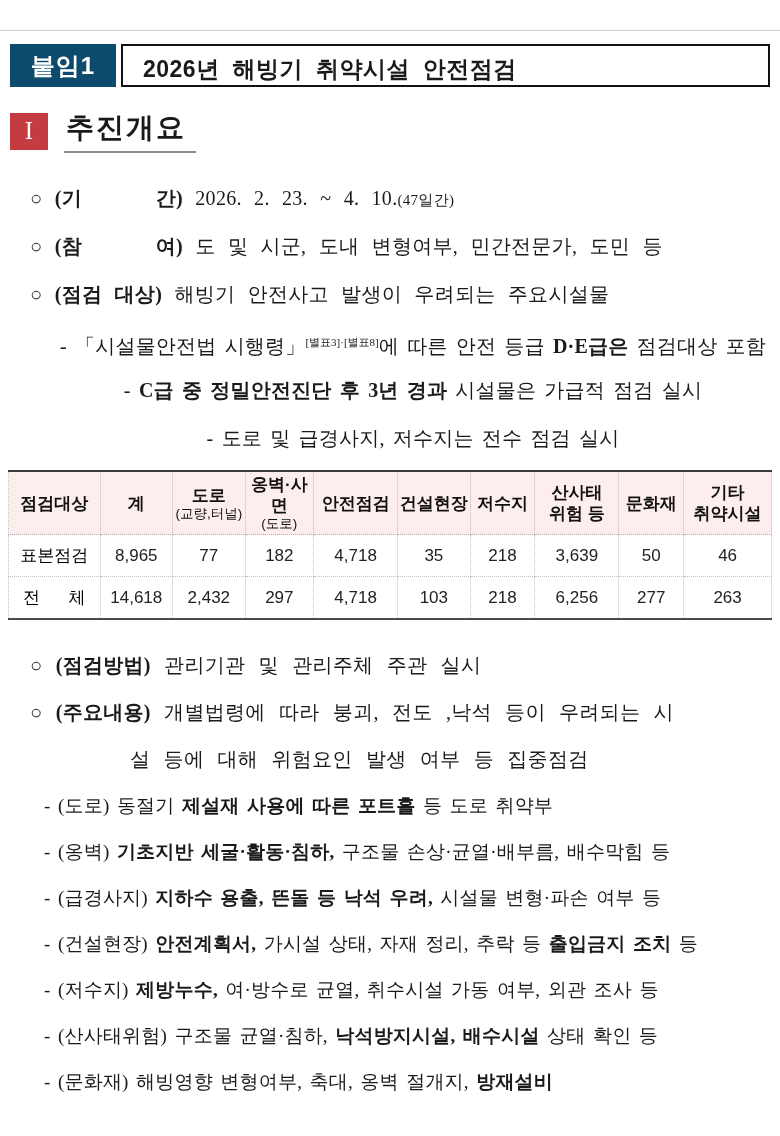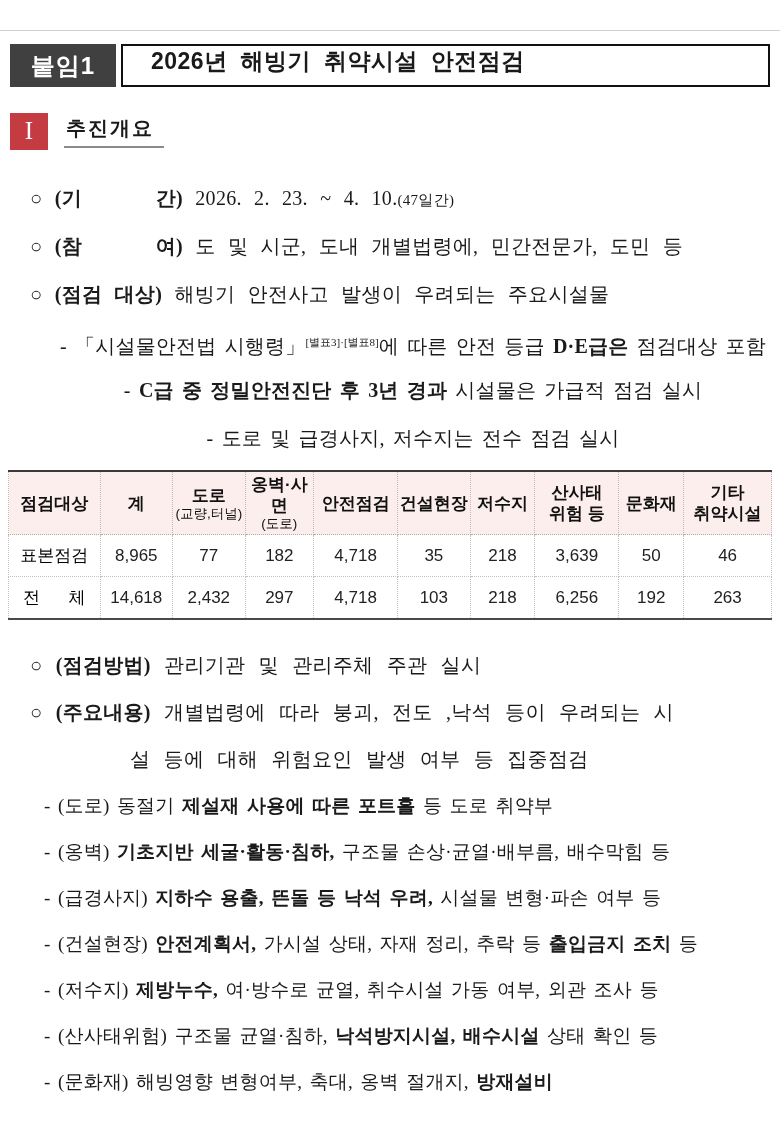--- a/index.html
+++ b/index.html
@@ -6,41 +6,41 @@
   body{
     width:780px;height:1136px;background:#ffffff;overflow:hidden;
     font-family:"Liberation Serif","DejaVu Serif",serif;color:#1a1a1a;
     position:relative;
   }
   .hairline{margin-top:30px;height:0;border-top:1px solid #cfcfcf;}
 
   
   .header-row{margin:13px 10px 0 10px;height:43px;display:flex;align-items:stretch;}
   .attach-badge{
-    width:106px;background:#404040;color:#fff;display:flex;align-items:center;justify-content:center;
+    width:106px;background:#0c4a6e;color:#fff;display:flex;align-items:center;justify-content:center;
     font-family:"Liberation Sans","DejaVu Sans",sans-serif;font-weight:bold;font-size:24px;
     flex:0 0 auto;letter-spacing:1px;
   }
   .title-box{
-    flex:1;margin-left:5px;border:2px solid #111;display:flex;align-items:flex-start;
-    padding-left:28px;box-sizing:border-box;background:#fff;
+    flex:1;margin-left:5px;border:2px solid #111;display:flex;align-items:flex-end;
+    padding-left:20px;box-sizing:border-box;background:#fff;
   }
   .title-box .txt{
     font-family:"Liberation Sans","DejaVu Sans",sans-serif;font-weight:bold;font-size:23px;
     word-spacing:6px;letter-spacing:0.5px;
   }
 
   
   .section-head{margin:25px 10px 0 10px;height:38px;display:flex;align-items:center;}
   .section-num{
     width:38px;height:37px;background:#c43b42;color:#fff;display:flex;align-items:center;justify-content:center;
     font-family:"Liberation Serif","DejaVu Serif",serif;font-size:25px;flex:0 0 auto;
   }
   .section-title{
-    margin-left:16px;font-family:"Liberation Sans","DejaVu Sans",sans-serif;font-weight:bold;font-size:20px;
+    margin-left:16px;font-family:"Liberation Sans","DejaVu Sans",sans-serif;font-weight:bold;font-size:28px;
     letter-spacing:2px;border-bottom:2px solid #8a8a8a;padding:0 10px 4px 2px;
   }
 
   
   .line{white-space:pre-wrap;display:block;}
   .b{font-weight:bold;}
   .sm{font-size:15px;}
   .sup{font-size:11px;vertical-align:7px;letter-spacing:0;}
 
   .overview{margin:24px 0 0 30px;font-size:20px;}
@@ -90,21 +90,21 @@
 
 <div class="section-head">
   <div class="section-num">
     <span>I</span>
   </div>
   <div class="section-title">추진개요</div>
 </div>
 
 <div class="overview">
   <div class="line"><span class="">○ </span><span class="b ">(기      간) </span><span class="">2026. 2. 23. ~ 4. 10.</span><span class="sm ">(47일간)</span></div>
-  <div class="line"><span class="">○ </span><span class="b ">(참      여) </span><span class="">도 및 시군, 도내 개별법령에, 민간전문가, 도민 등</span></div>
+  <div class="line"><span class="">○ </span><span class="b ">(참      여) </span><span class="">도 및 시군, 도내 변형여부, 민간전문가, 도민 등</span></div>
   <div class="line"><span class="">○ </span><span class="b ">(점검 대상) </span><span class="">해빙기 안전사고 발생이 우려되는 주요시설물</span></div>
 </div>
 
 <div class="subbullets">
   <div class="line"><span class="">- </span><span class="">「시설물안전법 시행령」</span><span class="sup">[별표3]·[별표8]</span><span class="">에 따른 안전 등급 </span><span class="b ">D·E급은</span><span class=""> 점검대상 포함</span></div>
   <div class="line"><span class="">- </span><span class="b ">C급 중 정밀안전진단 후 3년 경과 </span><span class="">시설물은 가급적 점검 실시</span></div>
   <div class="line"><span class="">- </span><span class="">도로 및 급경사지, 저수지는 전수 점검 실시</span></div>
 </div>
 
 <div class="tbl-wrap">
@@ -174,21 +174,21 @@
         </tr>
         <tr>
           <td class="rowlabel">전      체</td>
           <td>14,618</td>
           <td>2,432</td>
           <td>297</td>
           <td>4,718</td>
           <td>103</td>
           <td>218</td>
           <td>6,256</td>
-          <td>192</td>
+          <td>277</td>
           <td>263</td>
         </tr>
       </tbody>
   </table>
 </div>
 
 <div class="methods">
   <div class="line"><span class="">○ </span><span class="b ">(점검방법) </span><span class="">관리기관 및 관리주체 주관 실시</span></div>
   <div class="line"><span class="">○ </span><span class="b ">(주요내용) </span><span class="">개별법령에 따라 붕괴, 전도 ,낙석 등이 우려되는 시</span></div>
   <div class="line cont"><span class="">설 등에 대해 위험요인 발생 여부 등 집중점검</span></div>

